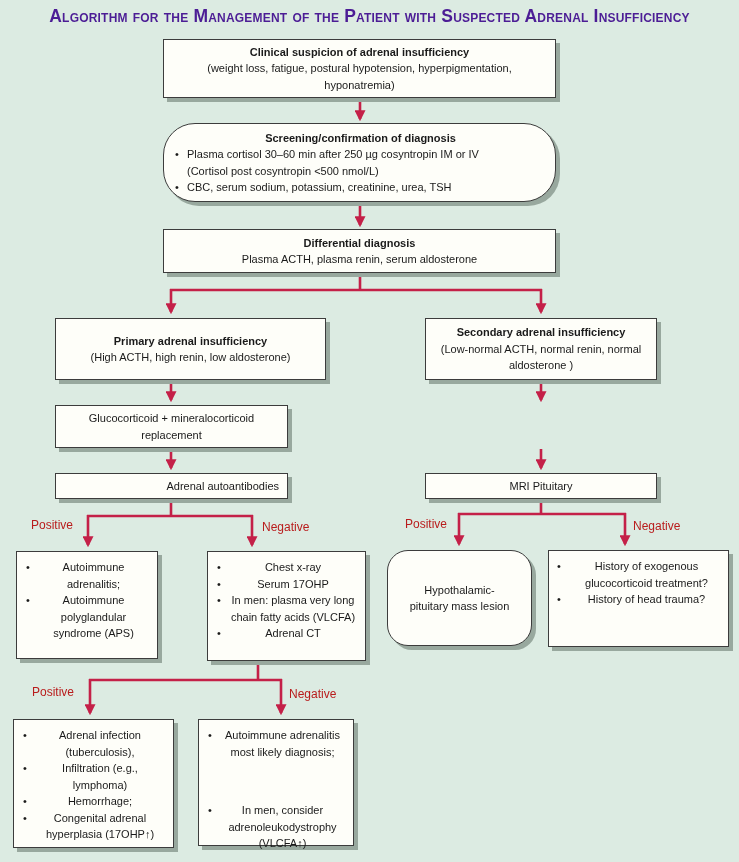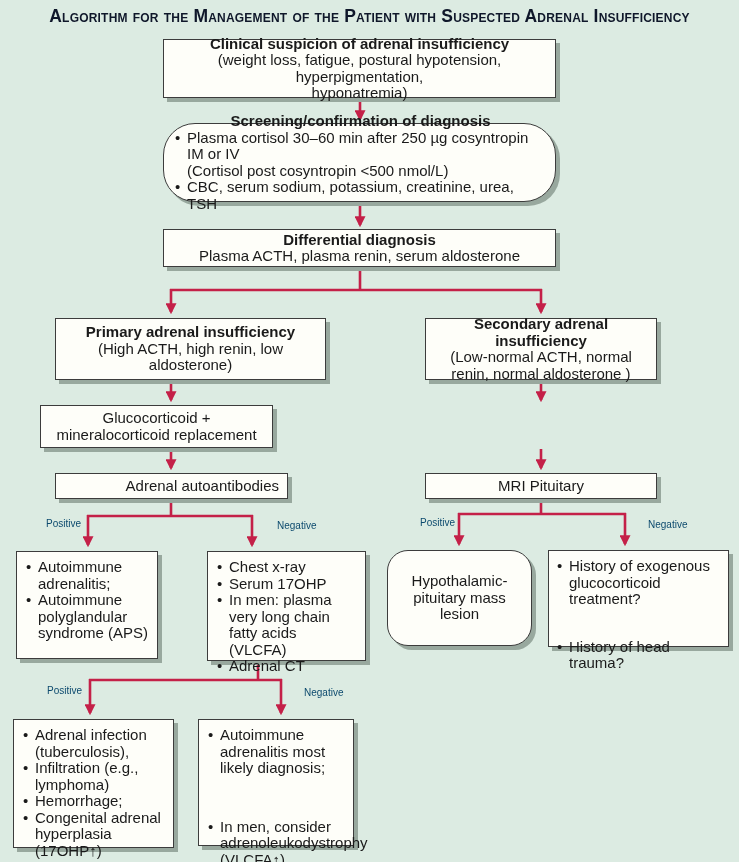--- a/index.html
+++ b/index.html
@@ -5,59 +5,59 @@
   html,body{margin:0;padding:0;}
   body{font-family:"Liberation Sans","DejaVu Sans",sans-serif;}
   .canvas{
     position:relative;width:739px;height:862px;overflow:hidden;
     background:var(--background,#dcebe2);
     color:var(--text,#1a1a1a);
   }
   .page-title{
     position:absolute;left:0;top:6px;width:739px;
     text-align:center;font-weight:bold;font-size:17.5px;
-    font-variant:small-caps;letter-spacing:.2px;color:#0f172a;
+    font-variant:small-caps;letter-spacing:.2px;color:#4c1d95;
   }
   .connectors{position:absolute;left:0;top:0;z-index:1;}
   .connectors line,.connectors path.bar{
     stroke:var(--arrow,#c42048);stroke-width:2.6;fill:none;
   }
   #ah path{fill:var(--arrow,#c42048);}
   .box{
     position:absolute;box-sizing:border-box;z-index:2;
     background:var(--box_fill,#fefef9);
     border:1.6px solid var(--box_border,#3c3c3c);
     box-shadow:4px 4px 0 var(--shadow,#98a89e);
     display:flex;flex-direction:column;justify-content:center;
-    font-size:15px;line-height:16.5px;text-align:center;
+    font-size:11px;line-height:16.5px;text-align:center;
     padding:3px 8px;
   }
   .box .hd{font-weight:bold;}
-  .box.bullets{justify-content:flex-start;text-align:left;padding-top:7px;}
+  .box.bullets{justify-content:flex-start;text-align:center;padding-top:7px;}
   .li{position:relative;padding-left:13px;}
   .li::before{content:"\2022";position:absolute;left:1px;}
   .cont{padding-left:13px;}
   .branch-label{
-    position:absolute;z-index:2;font-size:10px;color:#0c4a6e;white-space:nowrap;margin-left:15px;
+    position:absolute;z-index:2;font-size:12px;color:#b91c1c;white-space:nowrap;
   }
   
   #box-clinical{left:163px;top:39px;width:393px;height:59px;}
   #box-screening{left:163px;top:123px;width:393px;height:79px;text-align:left;padding-left:10px;border-radius:32px;}
   #box-screening .hd{text-align:center;}
-  #box-differential{left:163px;top:229px;width:393px;height:38px;}
+  #box-differential{left:163px;top:229px;width:393px;height:44px;}
   #box-primary{left:55px;top:318px;width:271px;height:62px;}
   #box-secondary{left:425px;top:318px;width:232px;height:62px;}
-  #box-gluco-mineralo{left:40px;top:405px;width:233px;height:43px;}
+  #box-gluco-mineralo{left:55px;top:405px;width:233px;height:43px;}
   #box-gluco{left:425px;top:405px;width:232px;height:43px;}
   #box-autoantibodies{left:55px;top:473px;width:233px;height:26px;align-items:flex-end;}
   #box-mri{left:425px;top:473px;width:232px;height:26px;}
   #box-autoimmune-aps{left:16px;top:551px;width:142px;height:108px;}
   #box-workup{left:179px;top:551px;width:159px;height:110px;margin-left:28px;}
   #box-hypothalamic{left:387px;top:550px;width:145px;height:96px;padding:3px 20px;border-radius:21px;}
-  #box-secondary-causes{left:548px;top:550px;width:181px;height:97px;padding-left:7px;padding-right:4px;gap:31px;}
+  #box-secondary-causes{left:548px;top:550px;width:181px;height:97px;padding-left:7px;padding-right:4px;}
   #box-primary-causes{left:13px;top:719px;width:161px;height:129px;}
   #box-autoimmune-likely{left:198px;top:719px;width:156px;height:127px;gap:42px;}
   #label-pos-left{left:31px;top:518px;}
   #label-neg-left{left:262px;top:520px;}
   #label-pos-right{left:405px;top:517px;}
   #label-neg-right{left:633px;top:519px;}
   #label-pos-bottom{left:32px;top:685px;}
   #label-neg-bottom{left:289px;top:687px;}
 </style>
 </head>

